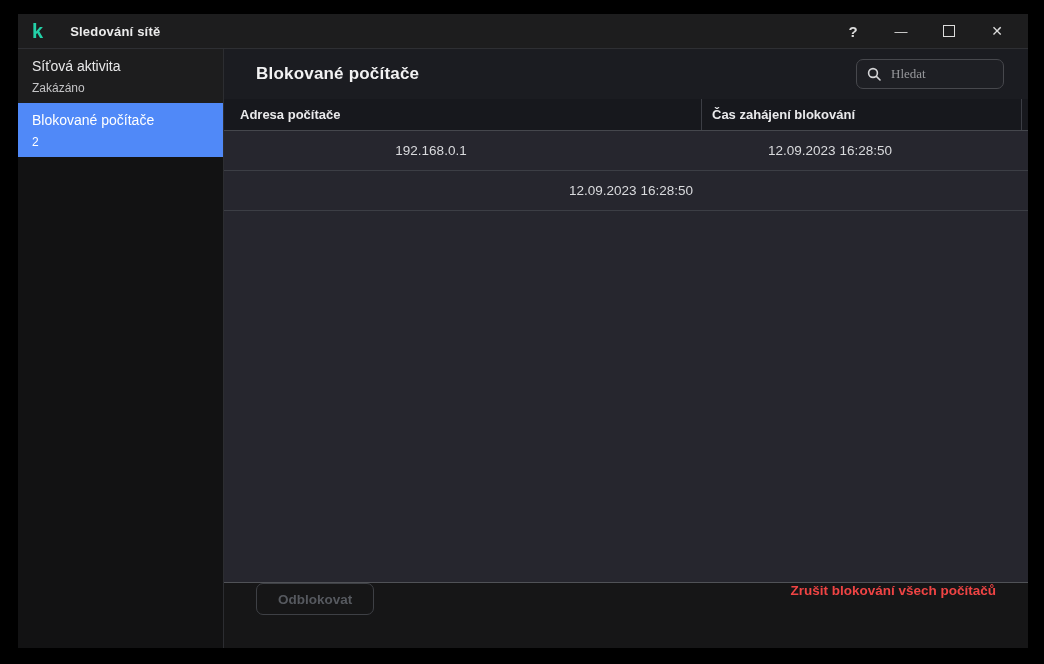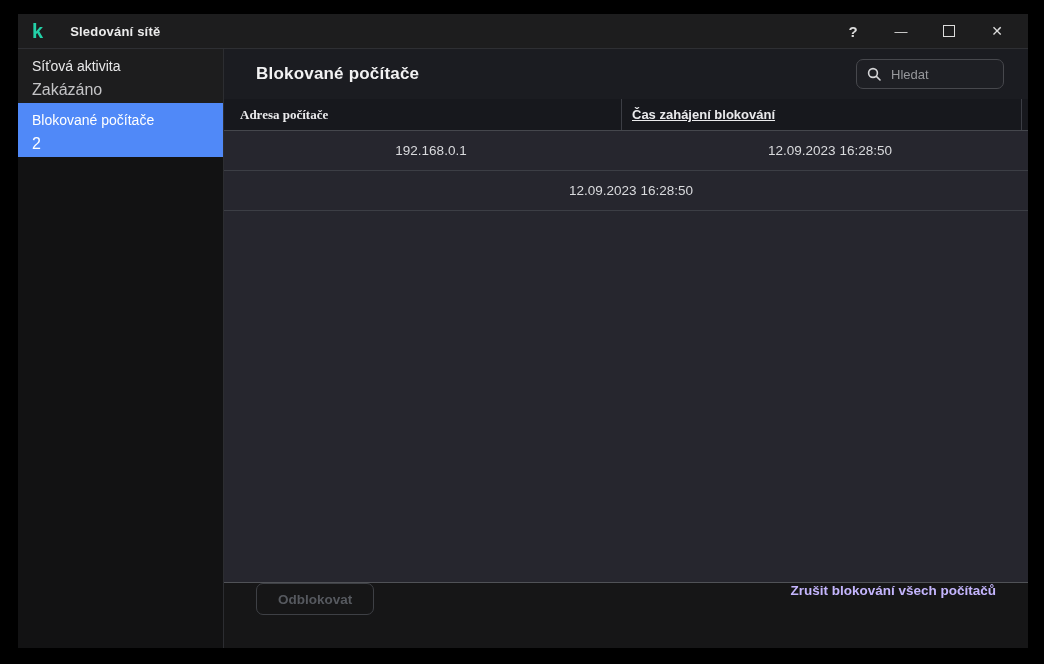--- a/index.html
+++ b/index.html
@@ -22,66 +22,66 @@
   .ctrl{cursor:pointer;display:flex;align-items:center;justify-content:center;width:14px;height:16px;}
   .ctrl-help{font-size:15px;font-weight:700;}
   .ctrl-min{font-size:13px;}
   .ctrl-max span{width:10px;height:10px;border:1.5px solid #dcdcdc;display:block;}
   .ctrl-close{font-size:14px;}
   
   .body-row{flex:1;display:flex;min-height:0;}
   .sidebar{width:206px;min-width:206px;background:#121213;border-right:1px solid #2c2d31;box-sizing:border-box;}
   .side-item{height:54px;box-sizing:border-box;padding:9px 0 0 14px;cursor:pointer;}
   .side-item .label{font-size:14px;color:#e8e8e9;margin-bottom:7px;}
-  .side-item .sub{font-size:16px;color:#c4c4c6;}
+  .side-item .sub{font-size:12px;color:#c4c4c6;}
   .side-item.plain{background:#1d1d1e;}
   .side-item.selected{background:#5089f8;}
   .side-item.selected .label,.side-item.selected .sub{color:#ffffff;}
   
   .main{flex:1;display:flex;flex-direction:column;background:#1b1c21;min-width:0;}
   .main-header{height:50px;min-height:50px;display:flex;align-items:center;padding:0 24px 0 32px;}
   .main-title{font-size:17px;font-weight:700;color:#f2f2f3;letter-spacing:.2px;}
   .search{
     margin-left:auto;width:148px;height:30px;box-sizing:border-box;border:1px solid #47484d;
     border-radius:7px;background:#1e1f24;display:flex;align-items:center;padding:0 10px;gap:8px;
   }
   .search svg{flex:none;}
   .search input{
     background:transparent;border:none;outline:none;color:#fde047;font-size:13px;width:100%;
-    font-family:Liberation Sans, sans-serif;
+    font-family:Liberation Serif, serif;
   }
   .search input::placeholder{color:#97989c;opacity:1;}
   
   .table-header{
     height:31px;min-height:31px;background:#17181d;display:flex;align-items:stretch;
     border-bottom:1px solid #45474d;box-sizing:content-box;
     font-size:13px;font-weight:700;color:#eaeaec;
   }
   .th{display:flex;align-items:center;box-sizing:border-box;cursor:pointer;}
-  .th-address{width:398px;padding-left:16px;border-right:1px solid #3c3e45;font-family:Liberation Serif, serif;}
-  .th-time{flex:1;padding-left:10px;border-right:1px solid #3c3e45;text-decoration:underline;}
+  .th-address{width:478px;padding-left:16px;border-right:1px solid #3c3e45;}
+  .th-time{flex:1;padding-left:10px;border-right:1px solid #3c3e45;}
   .th-sliver{width:6px;}
   .table-body{flex:1;background:#26262e;overflow:hidden;text-align:center;}
   .trow{
     height:40px;display:flex;align-items:center;font-size:13.5px;color:#d9dadd;
     border-bottom:1px solid #3c3e45;box-sizing:border-box;cursor:pointer;
   }
   .td-address{width:398px;padding-left:16px;box-sizing:border-box;}
   .td-time{flex:1;padding-left:10px;}
   
   .footer{
     height:65px;min-height:65px;background:#161617;border-top:1px solid #505257;
     display:flex;align-items:flex-start;padding:0 32px;box-sizing:content-box;
   }
   .btn-unblock{
     height:32px;padding:0 21px;border:1px solid #3e4045;border-radius:7px;background:transparent;
     color:#56595f;font-size:13.5px;font-weight:600;font-family:"Liberation Sans", sans-serif;
   }
   .link-unblock-all{
-    margin-left:auto;color:#c4b5fd;font-size:13.5px;font-weight:700;cursor:pointer;text-decoration:none;
+    margin-left:auto;color:#ef4444;font-size:13.5px;font-weight:700;cursor:pointer;text-decoration:none;
   }
 </style>
 </head>
 <body>
 
 <div class="window">
 
   <div class="titlebar">
     <span class="logo">k</span>
     <span class="win-title">Sledování sítě</span>

